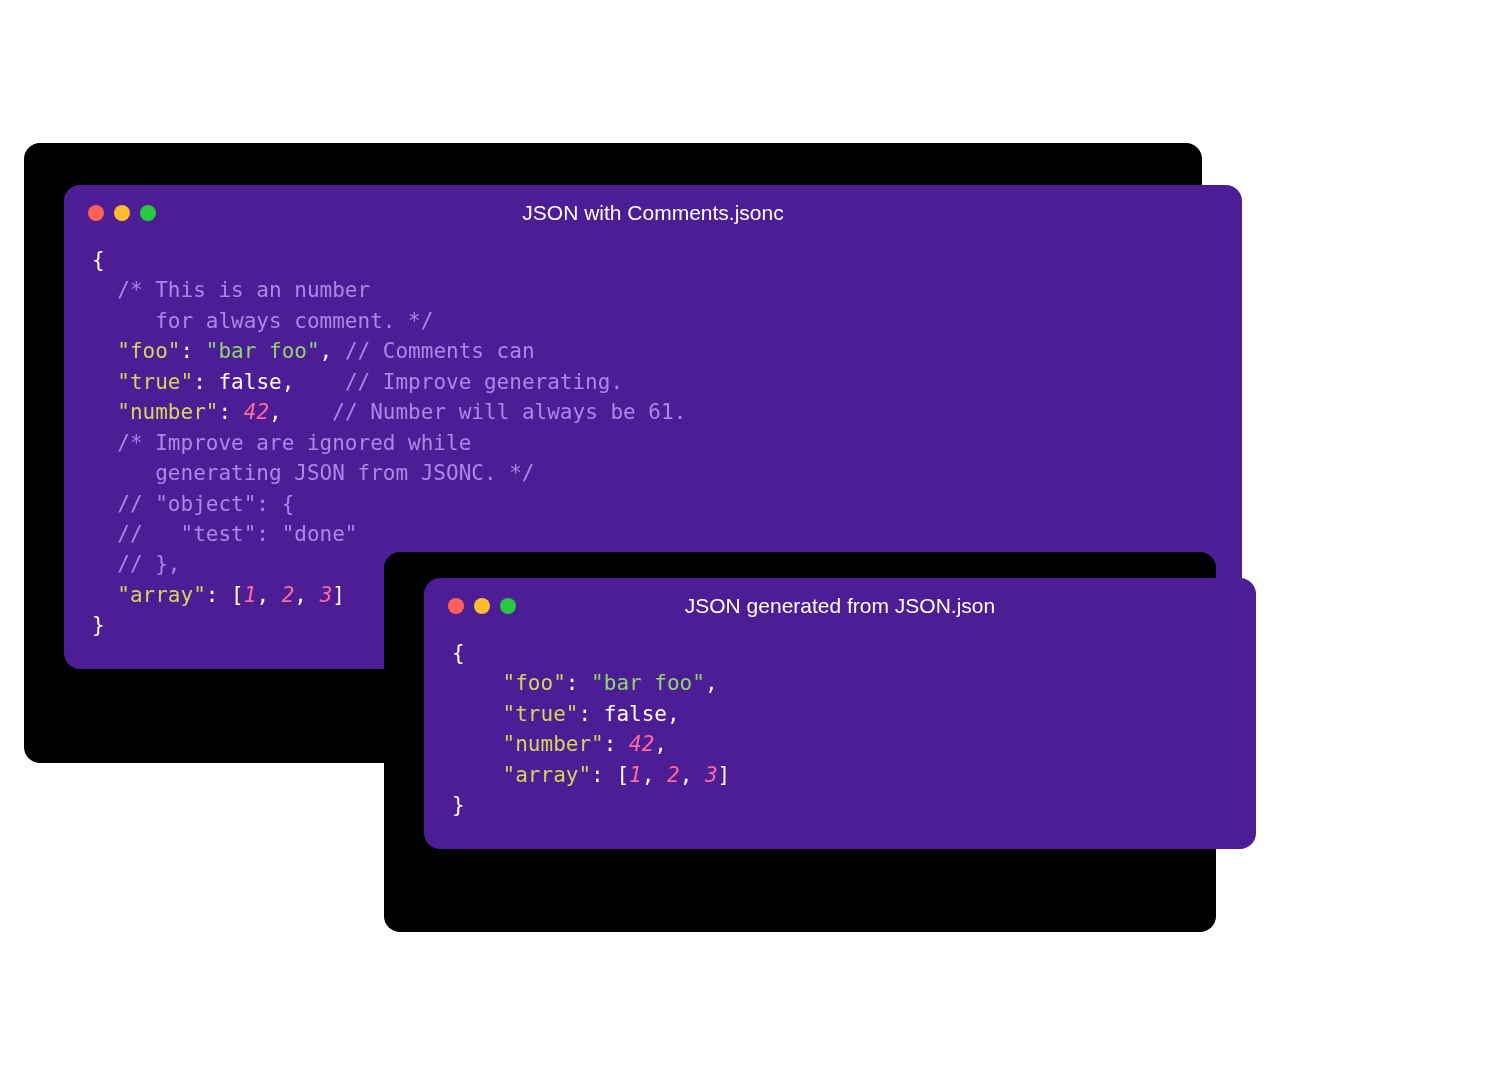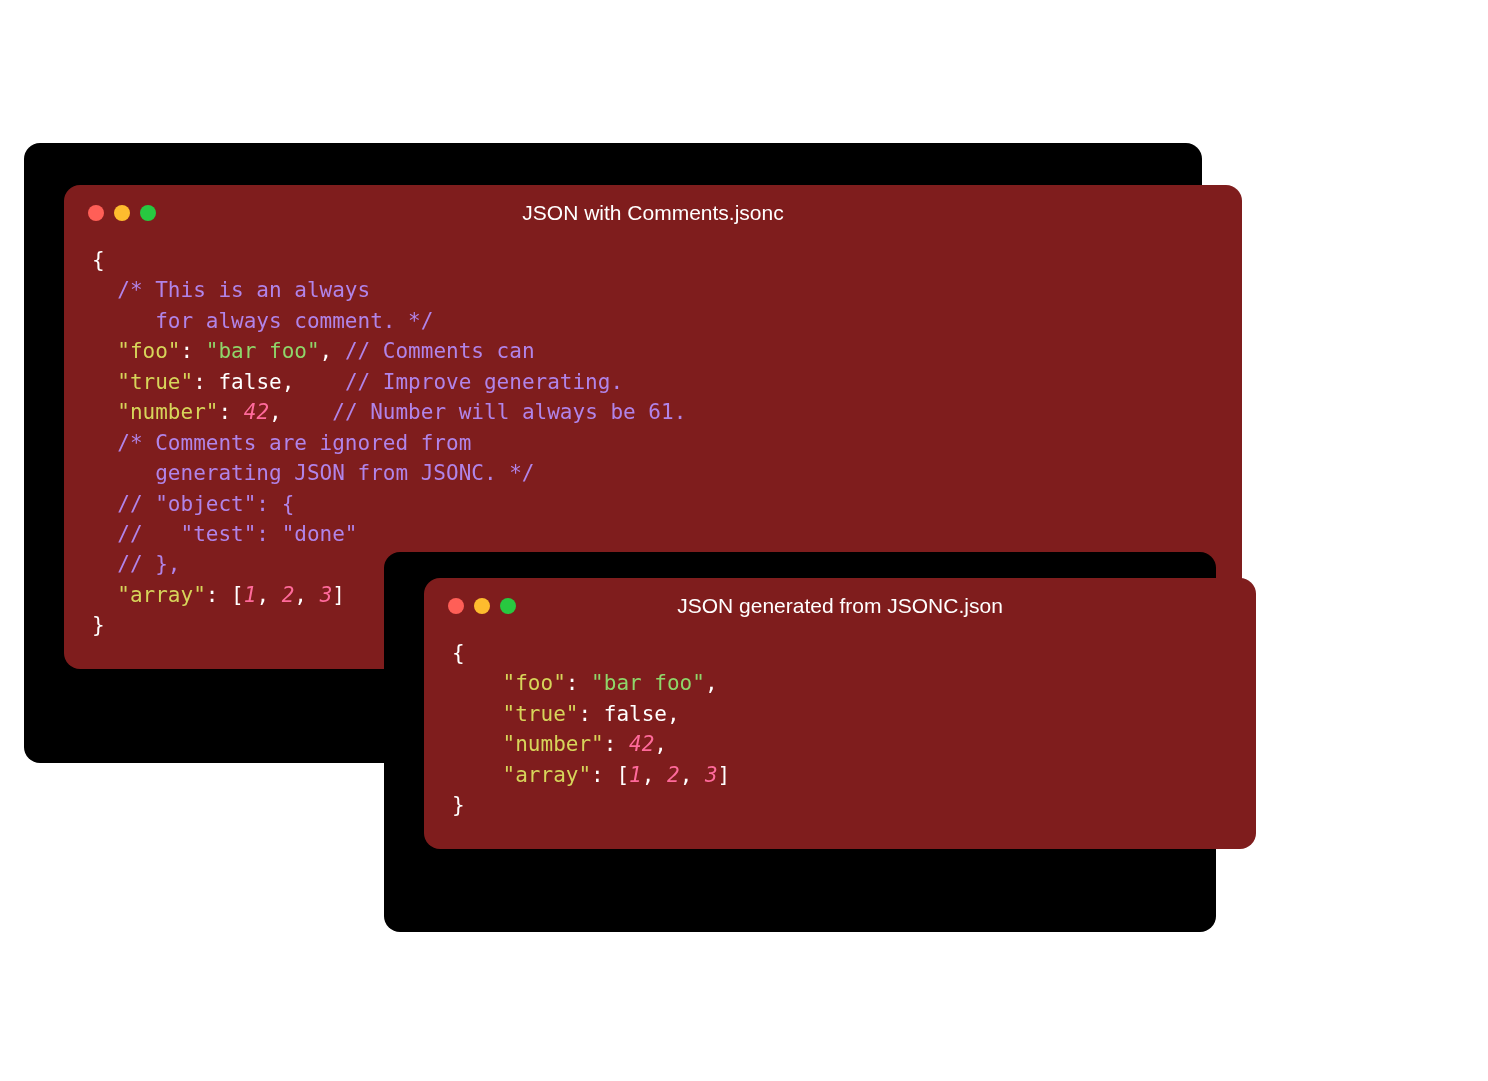--- a/index.html
+++ b/index.html
@@ -16,21 +16,21 @@
     width: 1488px; height: 1081px;
     overflow: hidden;
   }
   .shadow {
     position: absolute;
     background: #000;
     border-radius: 16px;
   }
   .window {
     position: absolute;
-    background: #7f1d1d;
+    background: #4c1d95;
     border-radius: 16px;
     color: #e0e0e0;
   }
   .titlebar {
     display: flex;
     align-items: center;
     padding: 20px 24px 10px 24px;
     position: relative;
   }
   .traffic {
@@ -77,44 +77,44 @@
   <div class="window" id="win1" style="left:64px; top:185px; width:1178px;">
     <div class="titlebar">
       <div class="traffic">
         <div class="dot red"></div>
         <div class="dot yellow"></div>
         <div class="dot green"></div>
       </div>
       <div class="title">JSON with Comments.jsonc</div>
     </div>
     <pre class="code" id="code1"><span class="tok-punct">{</span>
-<span class="tok-punct">  </span><span class="tok-comment">/* This is an always</span>
+<span class="tok-punct">  </span><span class="tok-comment">/* This is an number</span>
 <span class="tok-comment">     for always comment. */</span>
 <span class="tok-punct">  </span><span class="tok-key">"foo"</span><span class="tok-punct">: </span><span class="tok-string">"bar foo"</span><span class="tok-punct">, </span><span class="tok-comment">// Comments can</span>
 <span class="tok-punct">  </span><span class="tok-key">"true"</span><span class="tok-punct">: </span><span class="tok-bool">false</span><span class="tok-punct">,    </span><span class="tok-comment">// Improve generating.</span>
 <span class="tok-punct">  </span><span class="tok-key">"number"</span><span class="tok-punct">: </span><span class="tok-number">42</span><span class="tok-punct">,    </span><span class="tok-comment">// Number will always be 61.</span>
-<span class="tok-punct">  </span><span class="tok-comment">/* Comments are ignored from</span>
+<span class="tok-punct">  </span><span class="tok-comment">/* Improve are ignored while</span>
 <span class="tok-comment">     generating JSON from JSONC. */</span>
 <span class="tok-punct">  </span><span class="tok-comment">// "object": {</span>
 <span class="tok-punct">  </span><span class="tok-comment">//   "test": "done"</span>
 <span class="tok-punct">  </span><span class="tok-comment">// },</span>
 <span class="tok-punct">  </span><span class="tok-key">"array"</span><span class="tok-punct">: [</span><span class="tok-number">1</span><span class="tok-punct">, </span><span class="tok-number">2</span><span class="tok-punct">, </span><span class="tok-number">3</span><span class="tok-punct">]</span>
 <span class="tok-punct">}</span></pre>
   </div>
 
   <div class="shadow" style="left:384px; top:552px; width:832px; height:380px;"></div>
 
   <div class="window" id="win2" style="left:424px; top:578px; width:832px;">
     <div class="titlebar">
       <div class="traffic">
         <div class="dot red"></div>
         <div class="dot yellow"></div>
         <div class="dot green"></div>
       </div>
-      <div class="title">JSON generated from JSONC.json</div>
+      <div class="title">JSON generated from JSON.json</div>
     </div>
     <pre class="code" id="code2"><span class="tok-punct">{</span>
 <span class="tok-punct">    </span><span class="tok-key">"foo"</span><span class="tok-punct">: </span><span class="tok-string">"bar foo"</span><span class="tok-punct">,</span>
 <span class="tok-punct">    </span><span class="tok-key">"true"</span><span class="tok-punct">: </span><span class="tok-bool">false</span><span class="tok-punct">,</span>
 <span class="tok-punct">    </span><span class="tok-key">"number"</span><span class="tok-punct">: </span><span class="tok-number">42</span><span class="tok-punct">,</span>
 <span class="tok-punct">    </span><span class="tok-key">"array"</span><span class="tok-punct">: [</span><span class="tok-number">1</span><span class="tok-punct">, </span><span class="tok-number">2</span><span class="tok-punct">, </span><span class="tok-number">3</span><span class="tok-punct">]</span>
 <span class="tok-punct">}</span></pre>
   </div>
 
 </div>

